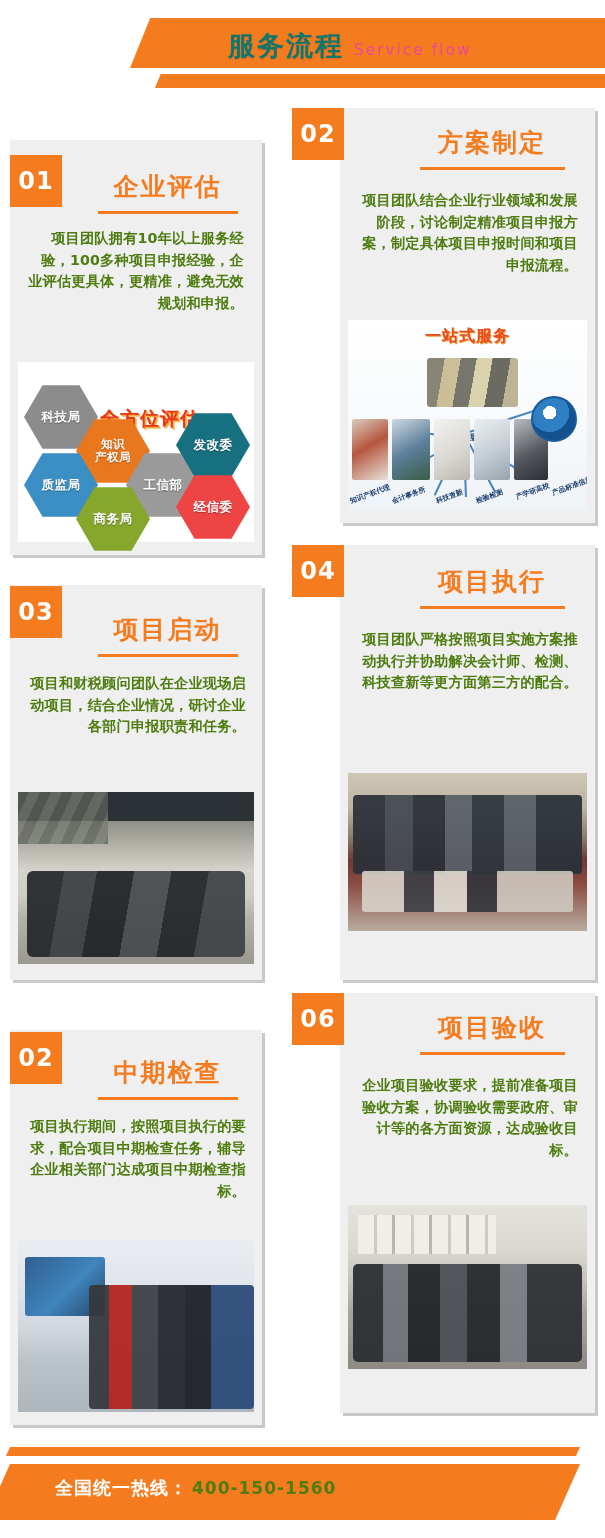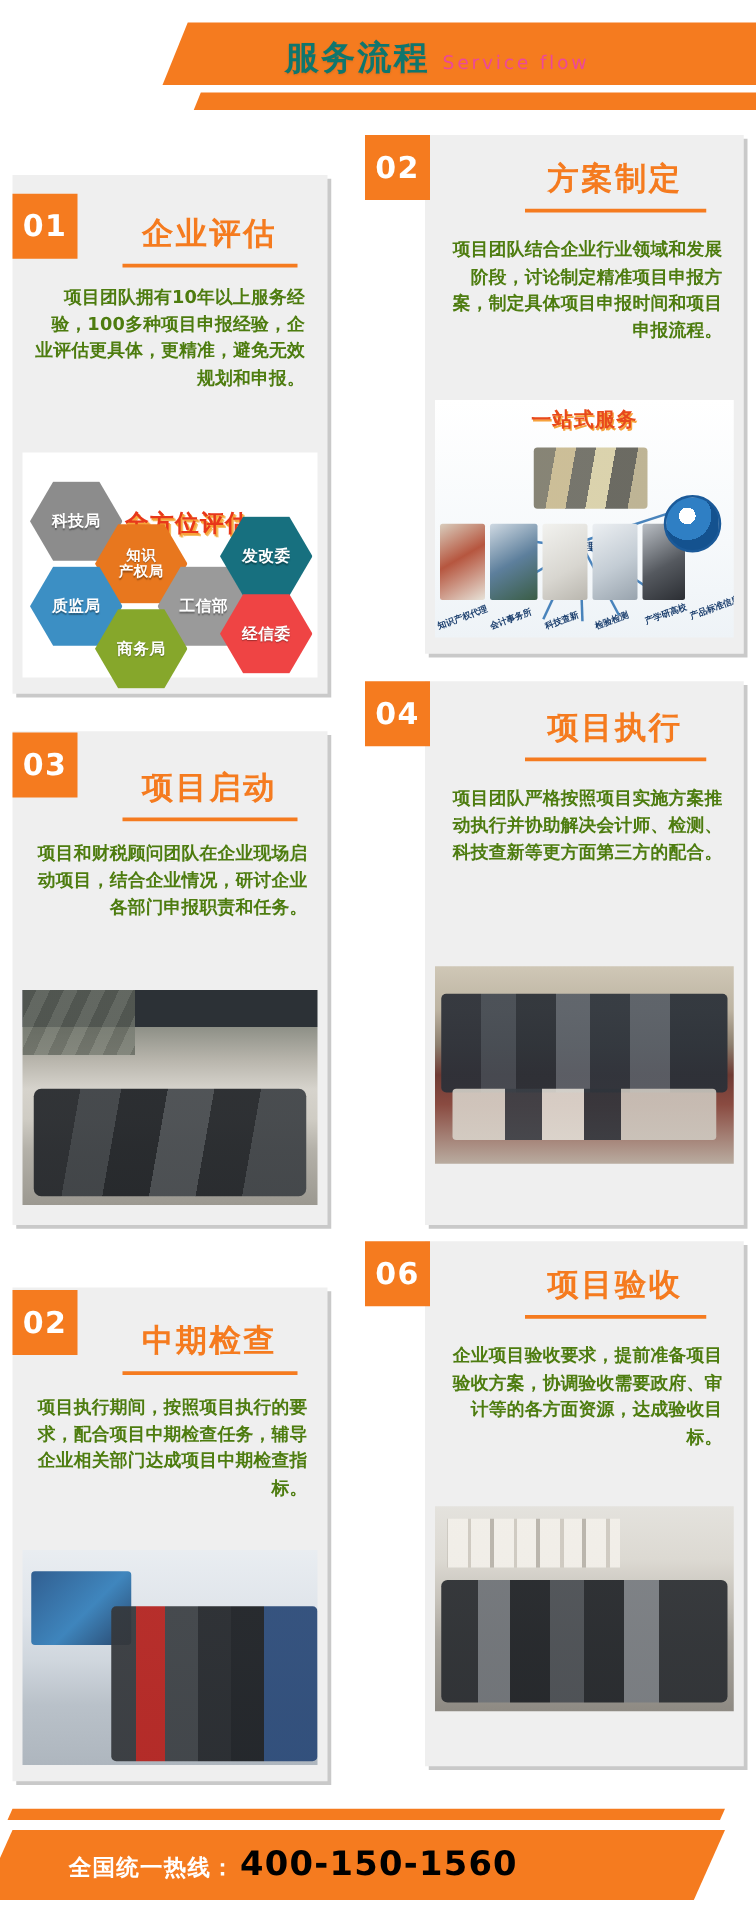--- a/index.html
+++ b/index.html
@@ -128,21 +128,21 @@
     background:#F57B1F; transform:skewX(-24deg); transform-origin:left top;
   }
   .footer {
     position:absolute; left:10px; top:1464px; width:570px; height:56px;
     background:#F57B1F; transform:skewX(-24deg); transform-origin:left top;
   }
   .foot-text {
     position:absolute; left:55px; top:1476px; display:flex; align-items:baseline; gap:4px; z-index:4;
   }
   .foot-label { color:#ffffff; font-size:18px; font-weight:bold; letter-spacing:1px; }
-  .foot-phone { color:#000000; font-size:27px; font-weight:bold; letter-spacing:1px; }
+  .foot-phone { color:#4d7c0f; font-size:17px; font-weight:bold; letter-spacing:1px; }
 </style>
 </head>
 <body>
 
 <div class="header">
   <div class="hdr-bar"></div>
   <div class="hdr-bar-2"></div>
   <div class="hdr-text">
     <span class="hdr-cn">服务流程</span>
     <span class="hdr-en">Service flow</span>

